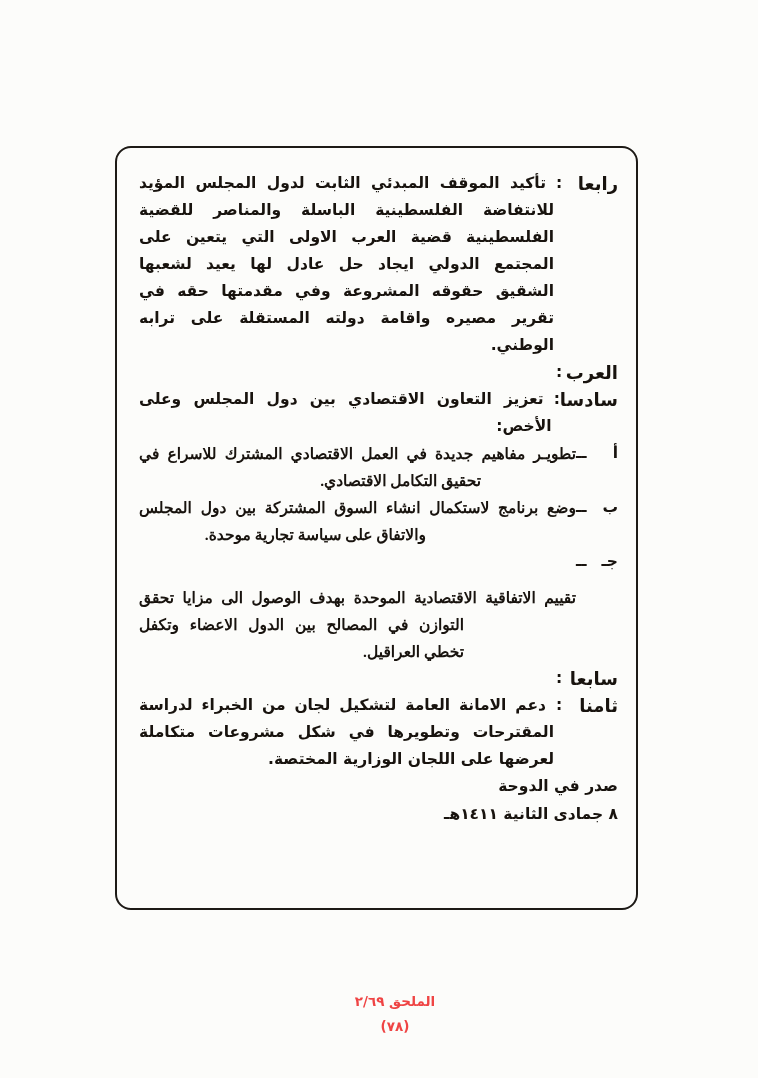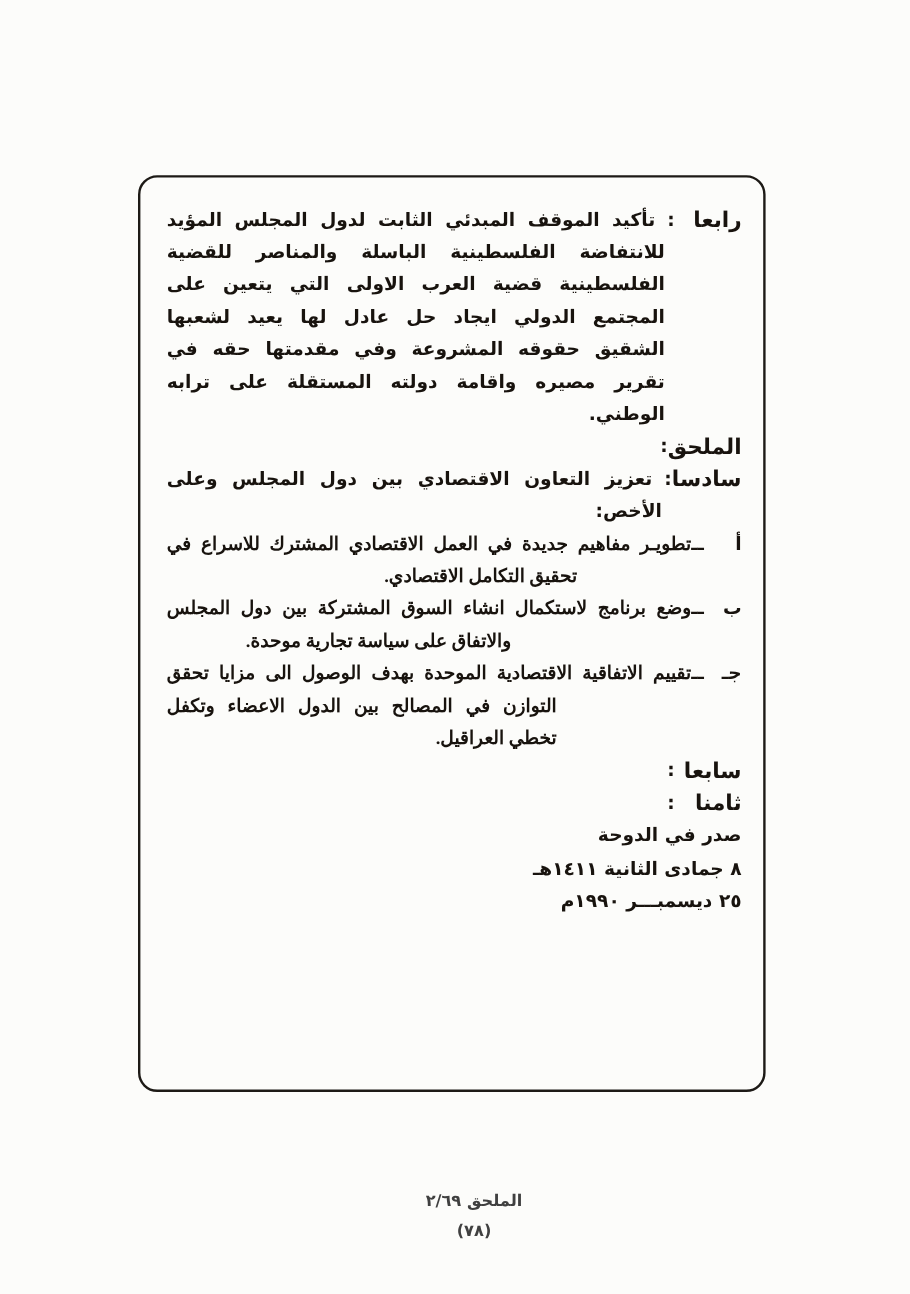--- a/index.html
+++ b/index.html
@@ -54,57 +54,57 @@
   .subitem { display: flex; align-items: flex-start; }
   .sub-head {
     flex: 0 0 42px;
     display: flex;
     justify-content: space-between;
     white-space: nowrap;
   }
   .sub-text { flex: 1; text-align: justify; font-family: Liberation Serif, serif; }
   .indent-a { padding-right: 95px;  text-indent: -95px; }
   .indent-b { padding-right: 150px; text-indent: -150px; }
-  .indent-c { padding-right: 112px; text-indent: -112px; }
+  .indent-c { padding-right: 112px; text-indent: -112px; margin-top: 36px; }
   
   .issued { text-align: right; }
   .issued div { line-height: 27.5px; }
   
   .page-footer {
     position: absolute;
     top: 992px;
     left: 32px;
     right: 0;
     text-align: center;
     direction: rtl;
     font-weight: 700;
     font-size: 13.5px;
     line-height: 18px;
-    color: #404040;
+    color: #ef4444;
   }
   .page-footer .page-number { margin-top: 7px; }
 </style>
 </head>
 <body>
 
 <div class="sheet">
 
   <div class="frame" dir="rtl">
 
     <div class="item">
       <div class="item-head">
         <span class="item-label">رابعا</span>
         <span class="item-colon">:</span>
       </div>
       <div class="item-body">تأكيد الموقف المبدئي الثابت لدول المجلس المؤيد للانتفاضة الفلسطينية الباسلة والمناصر للقضية الفلسطينية قضية العرب الاولى التي يتعين على المجتمع الدولي ايجاد حل عادل لها يعيد لشعبها الشقيق حقوقه المشروعة وفي مقدمتها حقه في تقرير مصيره واقامة دولته المستقلة على ترابه الوطني.</div>
     </div>
 
     <div class="item">
       <div class="item-head">
-        <span class="item-label">الملحق</span>
+        <span class="item-label">العرب</span>
         <span class="item-colon">:</span>
       </div>
     </div>
 
     <div class="item">
       <div class="item-head">
         <span class="item-label">سادسا</span>
         <span class="item-colon">:</span>
       </div>
       <div class="item-body">تعزيز التعاون الاقتصادي بين دول المجلس وعلى الأخص:</div>
@@ -139,26 +139,26 @@
         <span class="item-label">سابعا</span>
         <span class="item-colon">:</span>
       </div>
     </div>
 
     <div class="item">
       <div class="item-head">
         <span class="item-label">ثامنا</span>
         <span class="item-colon">:</span>
       </div>
+      <div class="item-body">دعم الامانة العامة لتشكيل لجان من الخبراء لدراسة المقترحات وتطويرها في شكل مشروعات متكاملة لعرضها على اللجان الوزارية المختصة.</div>
     </div>
 
     <div class="issued">
       <div>صدر في الدوحة</div>
       <div>٨ جمادى الثانية ١٤١١هـ</div>
-      <div>٢٥ ديسمبـــر ١٩٩٠م</div>
     </div>
 
   </div>
 
   <div class="page-footer" dir="rtl">
     <div>الملحق ٢/٦٩</div>
     <div class="page-number">(٧٨)</div>
   </div>
 
 </div>

